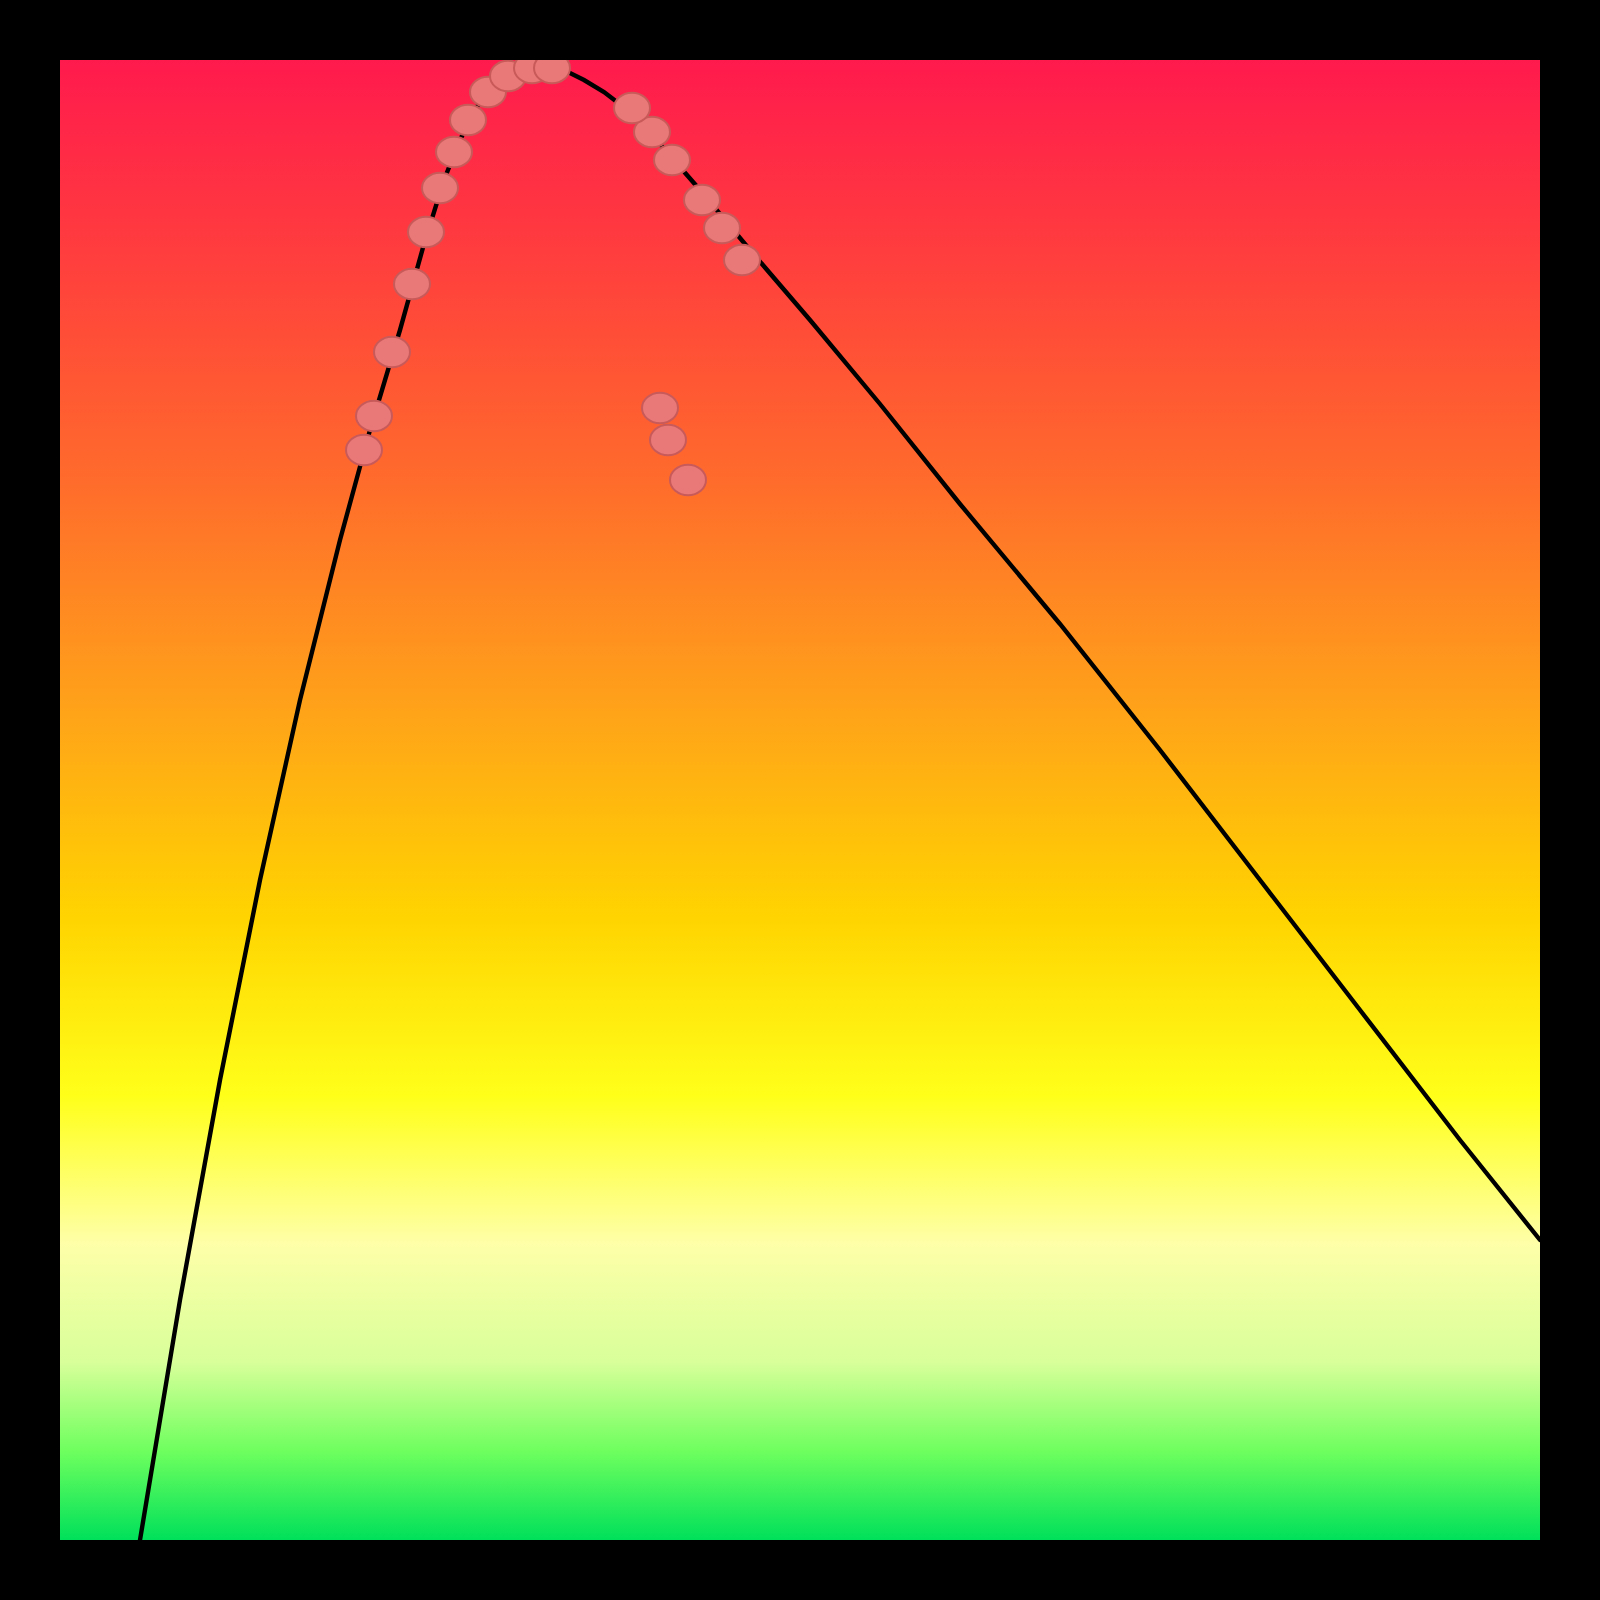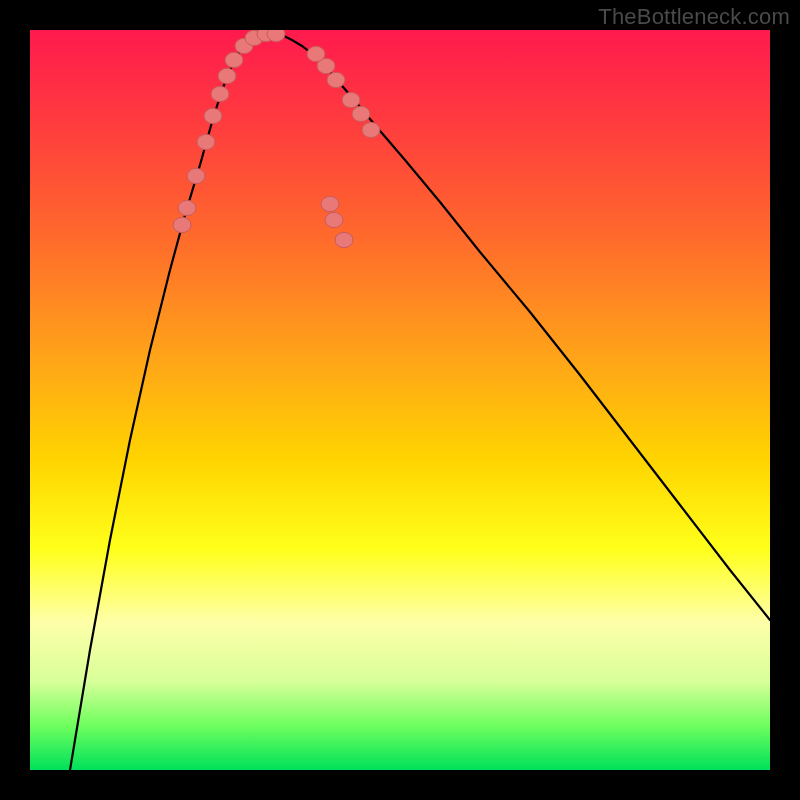--- a/index.html
+++ b/index.html
@@ -54,21 +54,20 @@
   .dot {
     fill: #e97878;
     stroke: #c95a5a;
     stroke-width: 1;
   }
 </style>
 </head>
 <body>
 <div class="frame">
 
-  <div class="watermark">TheBottleneck.com</div>
 
   <div class="plot-area">
     <svg class="curves" viewBox="0 0 740 740">
       <path id="left-curve" class="curve-path" d="M40.0 740.0 L60.0 620.0 L80.0 510.0 L100.0 410.0 L120.0 320.0 L140.0 240.0 L155.0 185.0 L170.0 135.0 L182.0 92.0 L192.0 60.0 L200.0 40.0 L208.0 24.0 L216.0 14.0 L224.0 8.0 L232.0 4.0"></path>
       <path id="right-curve" class="curve-path" d="M740.0 590.0 L700.0 540.0 L650.0 475.0 L600.0 410.0 L550.0 345.0 L500.0 282.0 L450.0 222.0 L410.0 172.0 L375.0 130.0 L345.0 95.0 L320.0 65.0 L300.0 42.0 L285.0 26.0 L272.0 16.0 L262.0 10.0 L254.0 6.0 L248.0 4.0"></path>
       <g id="dots-left">
           <ellipse cx="152" cy="195" rx="9" ry="7.6499999999999995" class="dot"></ellipse>
           <ellipse cx="157" cy="178" rx="9" ry="7.6499999999999995" class="dot"></ellipse>
           <ellipse cx="166" cy="146" rx="9" ry="7.6499999999999995" class="dot"></ellipse>
           <ellipse cx="176" cy="112" rx="9" ry="7.6499999999999995" class="dot"></ellipse>

